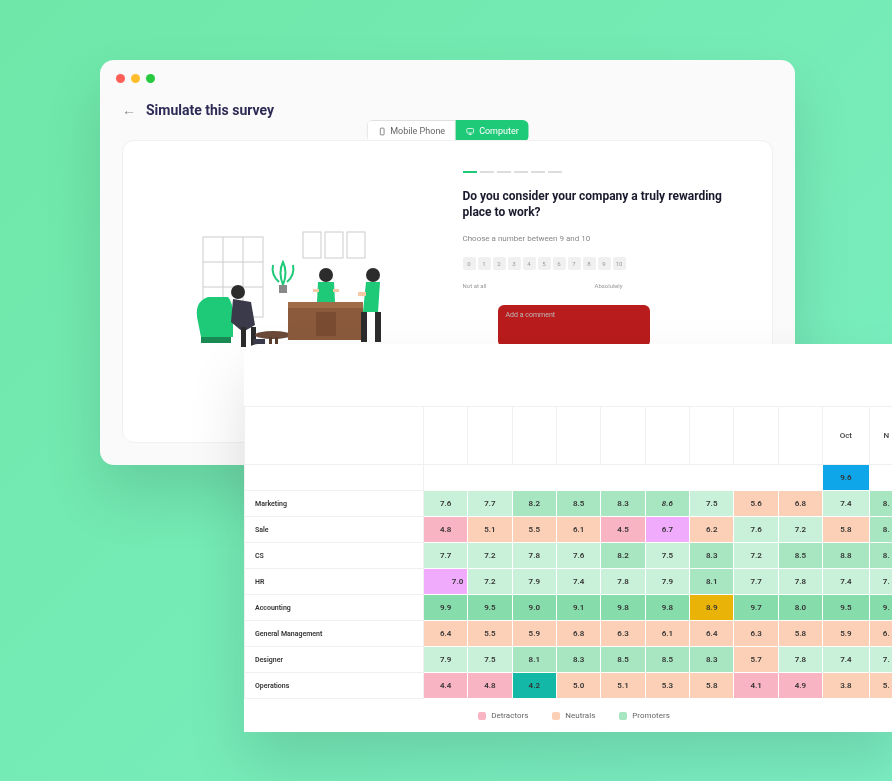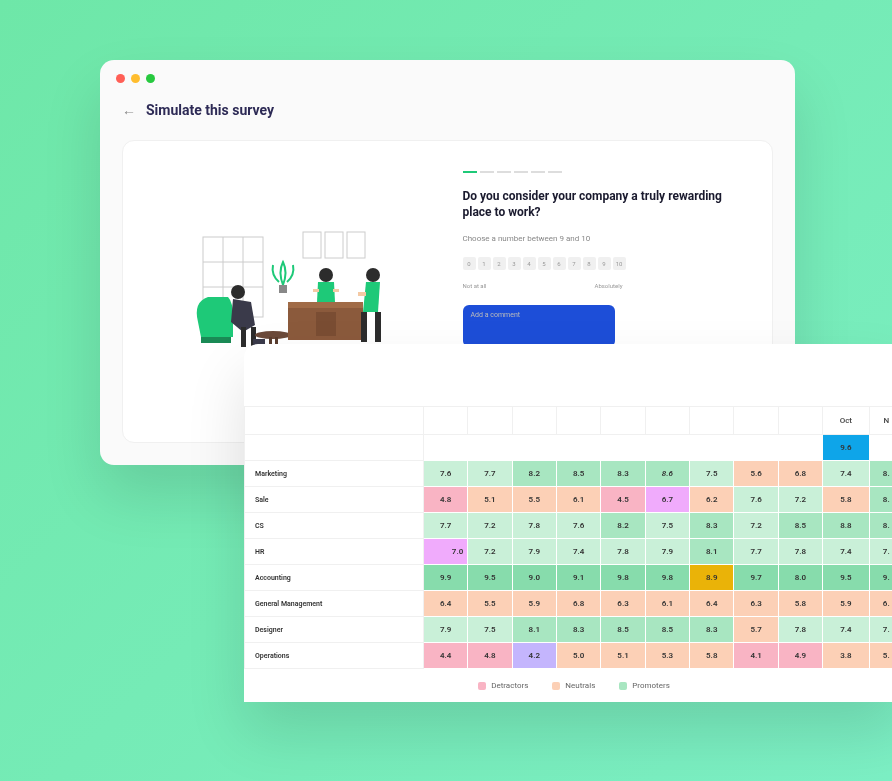--- a/index.html
+++ b/index.html
@@ -26,45 +26,61 @@
 .illustration svg { width: 220px; height: 170px; }
 .survey-form { flex: 1; display: flex; flex-direction: column; gap: 10px; }
 .progress { display: flex; gap: 3px; }
 .progress span { width: 14px; height: 2px; background: #ddd; }
 .progress span.active { background: #1ec978; }
 .question { font-size: 12px; font-weight: 700; color: #1a1a2e; line-height: 1.3; margin-top: 6px; }
 .hint { font-size: 8px; color: #888; margin-top: 4px; }
 .scale { display: flex; gap: 2px; margin-top: 4px; }
 .scale-btn { width: 13px; height: 13px; background: #f0f0f0; border-radius: 2px; font-size: 6px; color: #999; display: flex; align-items: center; justify-content: center; cursor: pointer; }
 .scale-labels { display: flex; justify-content: space-between; font-size: 6px; color: #999; margin-top: 2px; width: 160px; }
-.comment-box { width: 152px; height: 42px; background: #1d4ed8; border-radius: 6px; padding: 6px 8px; font-size: 7px; color: #bbb; margin-top: 6px; }
+.comment-box { width: 152px; height: 42px; background: #b91c1c; border-radius: 6px; padding: 6px 8px; font-size: 7px; color: #bbb; margin-top: 6px; margin-left: 35px; }
 .next-btn { width: 36px; padding: 4px 0; background: #1ec978; color: #fff; font-size: 8px; border-radius: 4px; text-align: center; cursor: pointer; margin-top: 6px; }
 
 
 .table-window { position: absolute; top: 344px; left: 244px; width: 660px; background: #fff; border-radius: 14px 0 0 0; box-shadow: 0 30px 60px rgba(0,0,0,0.12); padding-top: 62px; }
 .data-table { width: 100%; border-collapse: collapse; font-size: 8px; }
-.data-table th { padding: 9px 4px; font-weight: 500; color: #444; text-align: center; border: 1px solid #f0f0f0; background: #fff; }
+.data-table th { padding: 24px 4px; font-weight: 500; color: #444; text-align: center; border: 1px solid #f0f0f0; background: #fff; }
 .data-table td { padding: 8px 4px; text-align: center; border: 1px solid #fff; font-weight: 600; color: #333; }
 .data-table td.row-label { text-align: left; padding-left: 10px; font-weight: 600; font-size: 7px; background: #fff; border: 1px solid #f0f0f0; }
 .legend { display: flex; justify-content: center; gap: 24px; padding: 12px 0; font-size: 8px; color: #666; }
 .legend-item { display: flex; align-items: center; gap: 5px; }
 .legend-swatch { width: 8px; height: 8px; border-radius: 2px; }
 </style>
 </head>
 <body>
 
 <div class="survey-window">
   <div class="win-controls">
     <div class="win-dot win-red"></div>
     <div class="win-dot win-yellow"></div>
     <div class="win-dot win-green"></div>
   </div>
   <div class="win-header">
     <span class="back-arrow">←</span>
     <span class="win-title">Simulate this survey</span>
+  </div>
+  <div class="device-toggle">
+    <div class="device-btn device-mobile">
+      <svg viewBox="0 0 24 24" fill="none" stroke="currentColor" stroke-width="2">
+          <rect x="7" y="3" width="10" height="18" rx="2"></rect>
+        </svg>
+      <span>Mobile Phone</span>
+    </div>
+    <div class="device-btn device-computer">
+      <svg viewBox="0 0 24 24" fill="none" stroke="currentColor" stroke-width="2">
+          <rect x="3" y="4" width="18" height="12" rx="2"></rect>
+          <line x1="8" y1="20" x2="16" y2="20"></line>
+          <line x1="12" y1="16" x2="12" y2="20"></line>
+        </svg>
+      <span>Computer</span>
+    </div>
   </div>
   <div class="survey-canvas">
     <div class="illustration">
       <svg viewBox="0 0 220 170">
         <rect x="20" y="30" width="60" height="80" fill="none" stroke="#ccc" stroke-width="1"></rect>
         <line x1="40" y1="30" x2="40" y2="110" stroke="#ccc"></line>
         <line x1="60" y1="30" x2="60" y2="110" stroke="#ccc"></line>
         <line x1="20" y1="55" x2="80" y2="55" stroke="#ccc"></line>
         <line x1="20" y1="80" x2="80" y2="80" stroke="#ccc"></line>
         <rect x="120" y="25" width="18" height="26" fill="none" stroke="#ccc"></rect>
@@ -268,21 +284,21 @@
           <td style="background: rgb(168, 230, 193);">8.3</td>
           <td style="background: rgb(252, 208, 182);">5.7</td>
           <td style="background: rgb(201, 240, 216);">7.8</td>
           <td style="background: rgb(201, 240, 216);">7.4</td>
           <td style="background: rgb(201, 240, 216);">7.</td>
         </tr>
         <tr>
           <td class="row-label">Operations</td>
           <td style="background: rgb(249, 180, 196);">4.4</td>
           <td style="background: rgb(249, 180, 196);">4.8</td>
-          <td style="background: #c4b5fd;">4.2</td>
+          <td style="background: #14b8a6;">4.2</td>
           <td style="background: rgb(252, 208, 182);">5.0</td>
           <td style="background: rgb(252, 208, 182);">5.1</td>
           <td style="background: rgb(252, 208, 182);">5.3</td>
           <td style="background: rgb(252, 208, 182);">5.8</td>
           <td style="background: rgb(249, 180, 196);">4.1</td>
           <td style="background: rgb(249, 180, 196);">4.9</td>
           <td style="background: rgb(252, 208, 182);">3.8</td>
           <td style="background: rgb(252, 208, 182);">5.</td>
         </tr>
       </tbody>

